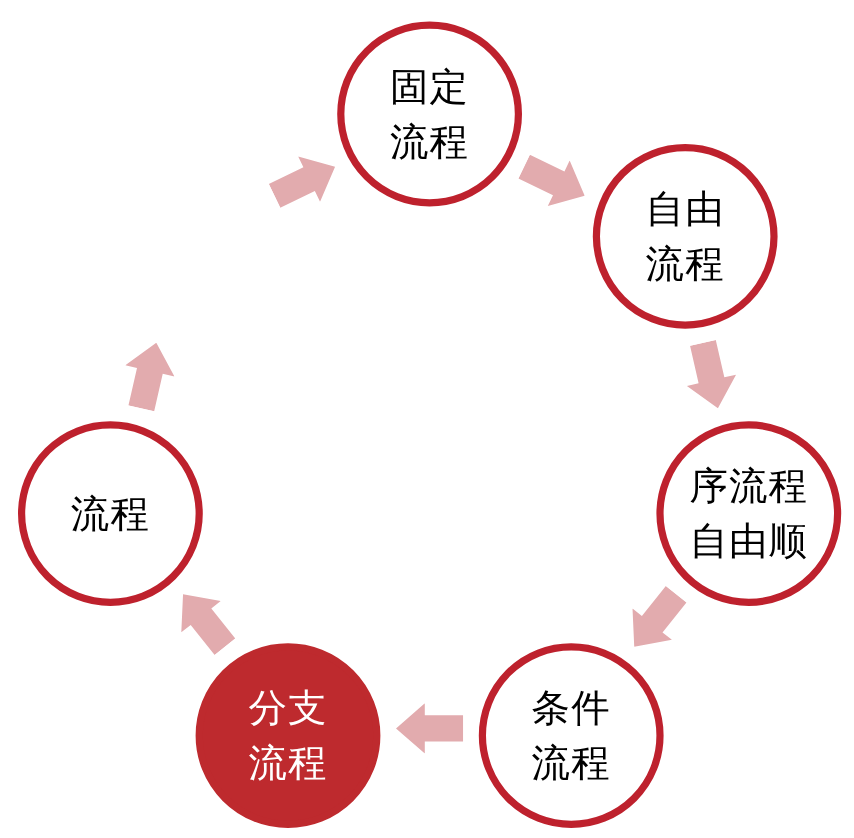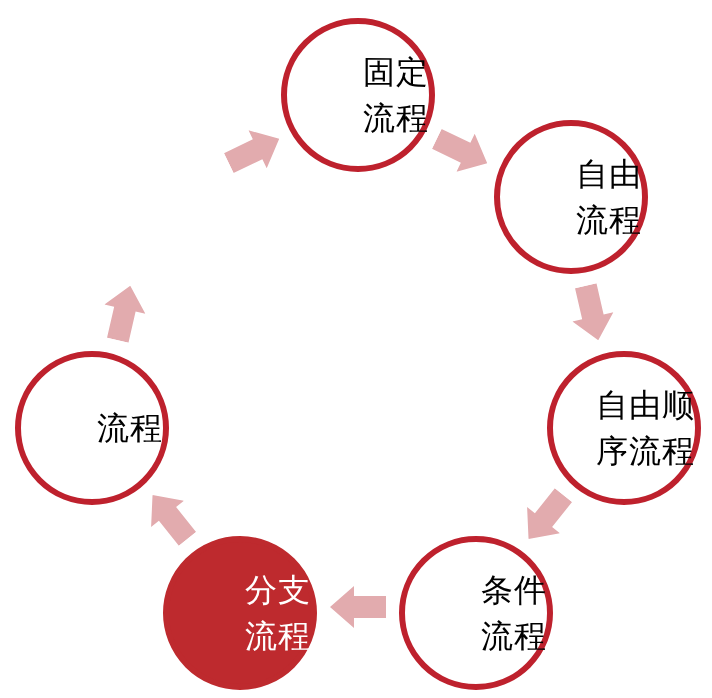--- a/index.html
+++ b/index.html
@@ -15,21 +15,21 @@
   }
   .node {
     position: absolute;
     width: 154px; height: 154px;
     box-sizing: border-box;
     border: 6px solid var(--node-border, #be212d);
     border-radius: 50%;
     background: #ffffff;
     display: flex;
     flex-direction: column;
-    align-items: flex-end;
+    align-items: center;
     justify-content: center;
     text-align: center;
   }
   .node .line {
     display: block;
     font-size: 32px;
     line-height: 46px;
     color: var(--node-text, #000000);
     letter-spacing: 1px;
     white-space: nowrap;
@@ -57,22 +57,22 @@
     <span class="line">固定</span>
     <span class="line">流程</span>
   </div>
 
   <div class="node" style="left:494px; top:120px;">
     <span class="line">自由</span>
     <span class="line">流程</span>
   </div>
 
   <div class="node" style="left:547px; top:351px;">
+    <span class="line">序流程</span>
     <span class="line">自由顺</span>
-    <span class="line">序流程</span>
   </div>
 
   <div class="node" style="left:399px; top:536px;">
     <span class="line">条件</span>
     <span class="line">流程</span>
   </div>
 
   <div class="node filled" style="left:163px; top:536px;">
     <span class="line">分支</span>
     <span class="line">流程</span>

